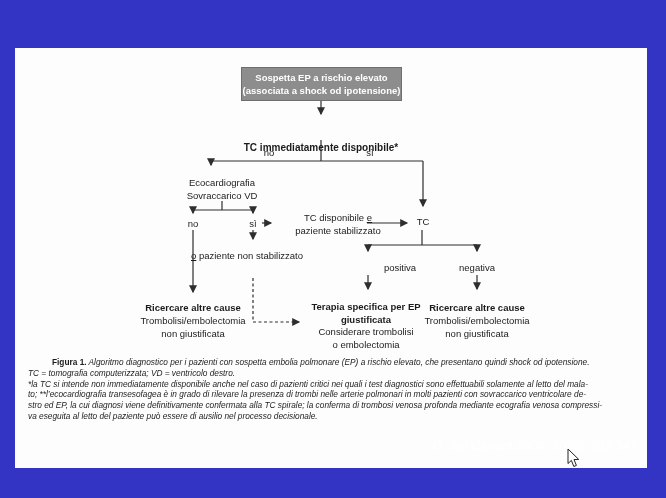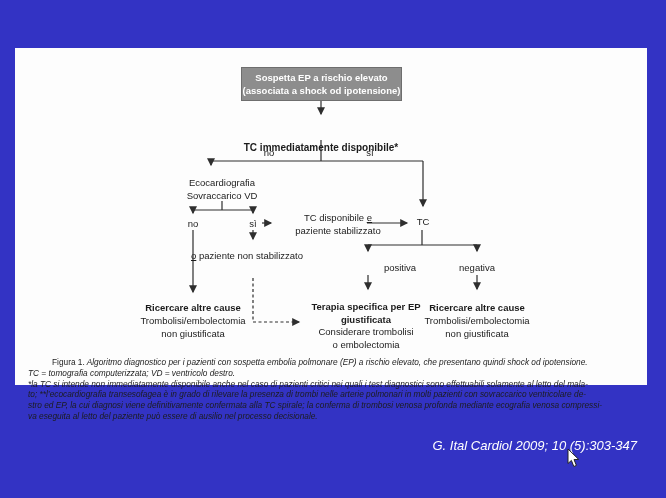--- a/index.html
+++ b/index.html
@@ -1,33 +1,33 @@
 <!DOCTYPE html>
 <html><head>
 <meta charset="utf-8">
 <style>
   html,body{margin:0;padding:0;}
   #page{position:relative;width:666px;height:498px;background:#3333c4;overflow:hidden;
         font-family:"Liberation Sans",sans-serif;}
-  #slide{position:absolute;left:15px;top:48px;width:632px;height:337px;background:#fdfdfd;}
+  #slide{position:absolute;left:15px;top:48px;width:632px;height:420px;background:#fdfdfd;}
   #connectors{position:absolute;left:0;top:0;width:632px;height:395px;}
   .fc-text{position:absolute;transform:translateX(-50%);text-align:center;color:#1b1b1b;
            font-size:9.5px;line-height:13px;white-space:nowrap;}
   .fc-bold{font-weight:bold;}
   .small-label{position:absolute;transform:translateX(-50%);color:#1b1b1b;font-size:9.5px;white-space:nowrap;}
   #start-box{position:absolute;left:226px;top:19px;width:161px;height:34px;background:#8d8d8d;
              border:1px solid #6e6e6e;color:#ffffff;display:flex;flex-direction:column;
              align-items:center;justify-content:center;font-size:9.5px;line-height:13px;
              text-align:center;box-sizing:border-box;white-space:nowrap;}
   #q1{position:absolute;left:306px;top:94px;transform:translateX(-50%);font-weight:bold;
       font-size:10px;color:#1b1b1b;white-space:nowrap;}
   .u{text-decoration:underline;}
   #caption{position:absolute;left:13px;top:309px;width:614px;color:#1c1c1c;
            font-size:8.3px;line-height:10.8px;font-style:italic;}
-  #caption .figura{font-style:normal;font-weight:normal;padding-left:24px;}
+  #caption .figura{font-style:normal;font-weight:bold;padding-left:24px;}
   .cap-line{white-space:nowrap;}
   #citation{position:absolute;right:29px;top:438px;color:#ffffff;font-style:italic;
             font-size:13px;white-space:nowrap;}
   #cursor{position:absolute;left:567px;top:449px;}
 </style>
 </head>
 <body>
 
 <div id="page">
   <div id="slide">

